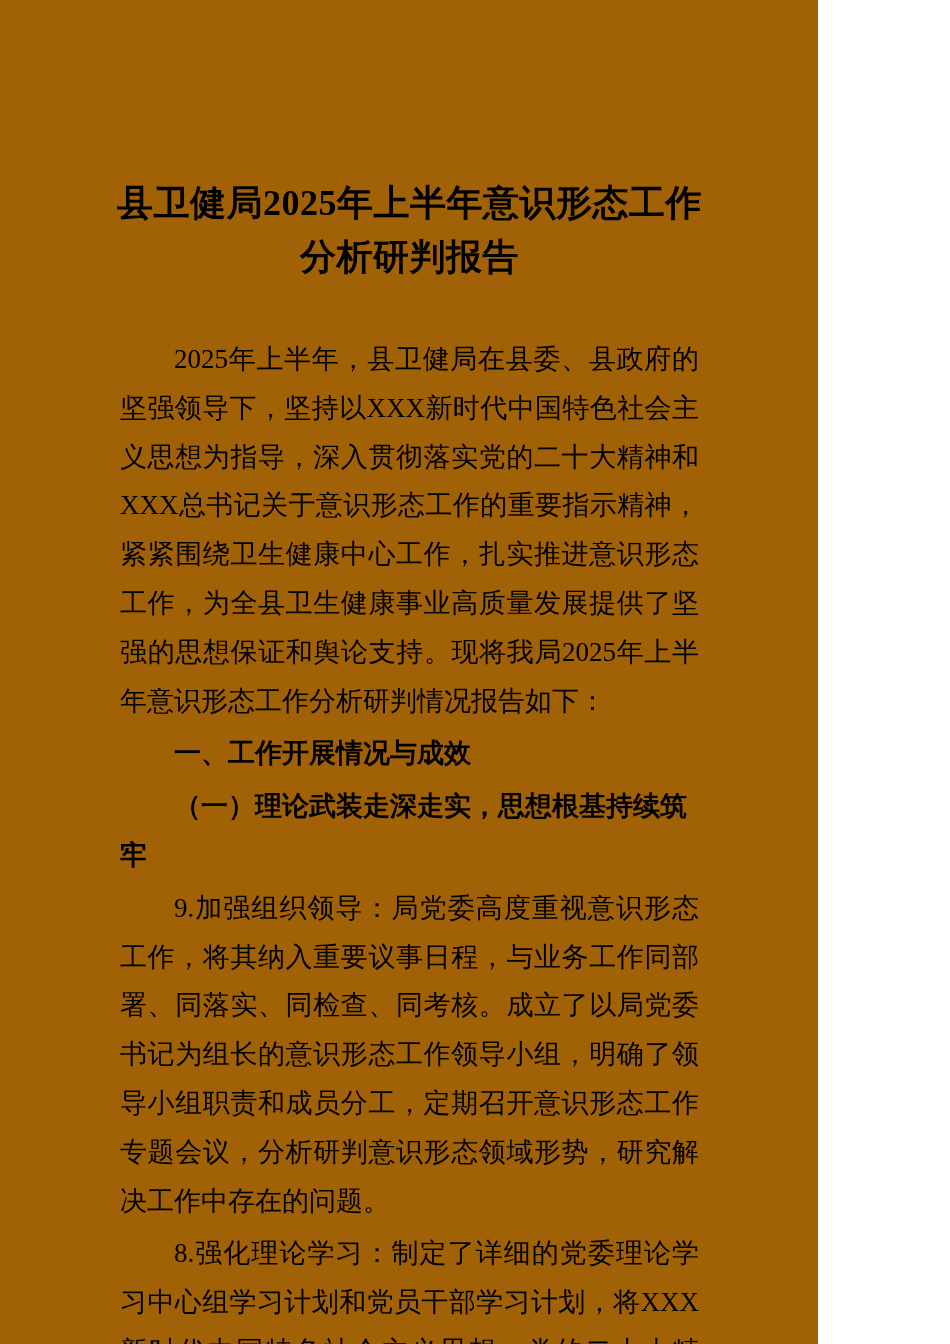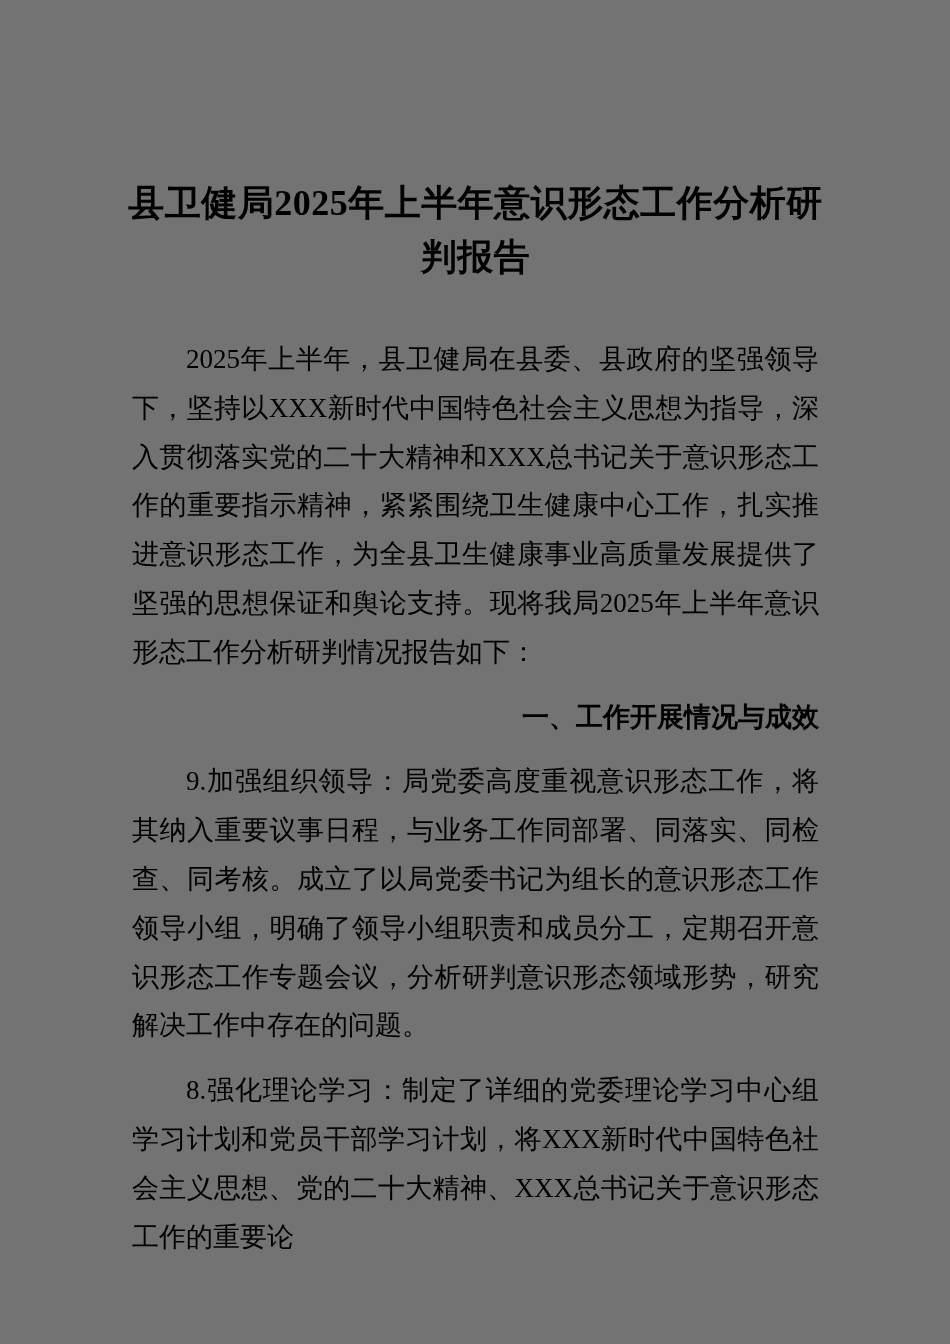--- a/index.html
+++ b/index.html
@@ -5,23 +5,23 @@
   
   html, body {
     margin: 0;
     padding: 0;
     background: #ffffff;
   }
 
   
   .page {
     position: relative;
-    width: 950px;
+    width: 818px;
     height: 1344px;
-    background: #737373;
+    background: #a16207;
     color: #000000;
     overflow: hidden;
     box-sizing: border-box;
     
     font-family: "Liberation Serif", "DejaVu Sans", sans-serif;
   }
 
   .content {
     box-sizing: border-box;
     padding: 176px 115px 0 116px;
@@ -34,40 +34,41 @@
     text-align: center;
     margin: 0 0 51px 0;
     letter-spacing: 0.5px;
   }
 
   .para {
     font-size: 27px;
     line-height: 48.8px;
     text-align: justify;
     text-indent: 2em;
-    margin: 16px;
+    margin: 4px;
     word-break: break-all;
   }
 
   .h1, .h2 {
     font-weight: bold;
-    text-align: right;
+    text-align: left;
   }
 </style>
 </head>
 <body>
 
 <div class="page">
   <div class="content">
 
     <h1 class="doc-title">县卫健局2025年上半年意识形态工作分析研判报告</h1>
 
     <p class="para">2025年上半年，县卫健局在县委、县政府的坚强领导下，坚持以XXX新时代中国特色社会主义思想为指导，深入贯彻落实党的二十大精神和XXX总书记关于意识形态工作的重要指示精神，紧紧围绕卫生健康中心工作，扎实推进意识形态工作，为全县卫生健康事业高质量发展提供了坚强的思想保证和舆论支持。现将我局2025年上半年意识形态工作分析研判情况报告如下：</p>
 
     <p class="para h1">一、工作开展情况与成效</p>
 
+    <p class="para h2">（一）理论武装走深走实，思想根基持续筑牢</p>
 
     <p class="para">9.加强组织领导：局党委高度重视意识形态工作，将其纳入重要议事日程，与业务工作同部署、同落实、同检查、同考核。成立了以局党委书记为组长的意识形态工作领导小组，明确了领导小组职责和成员分工，定期召开意识形态工作专题会议，分析研判意识形态领域形势，研究解决工作中存在的问题。</p>
 
     <p class="para">8.强化理论学习：制定了详细的党委理论学习中心组学习计划和党员干部学习计划，将XXX新时代中国特色社会主义思想、党的二十大精神、XXX总书记关于意识形态工作的重要论</p>
 
   </div>
 </div>
 
 </body></html>

